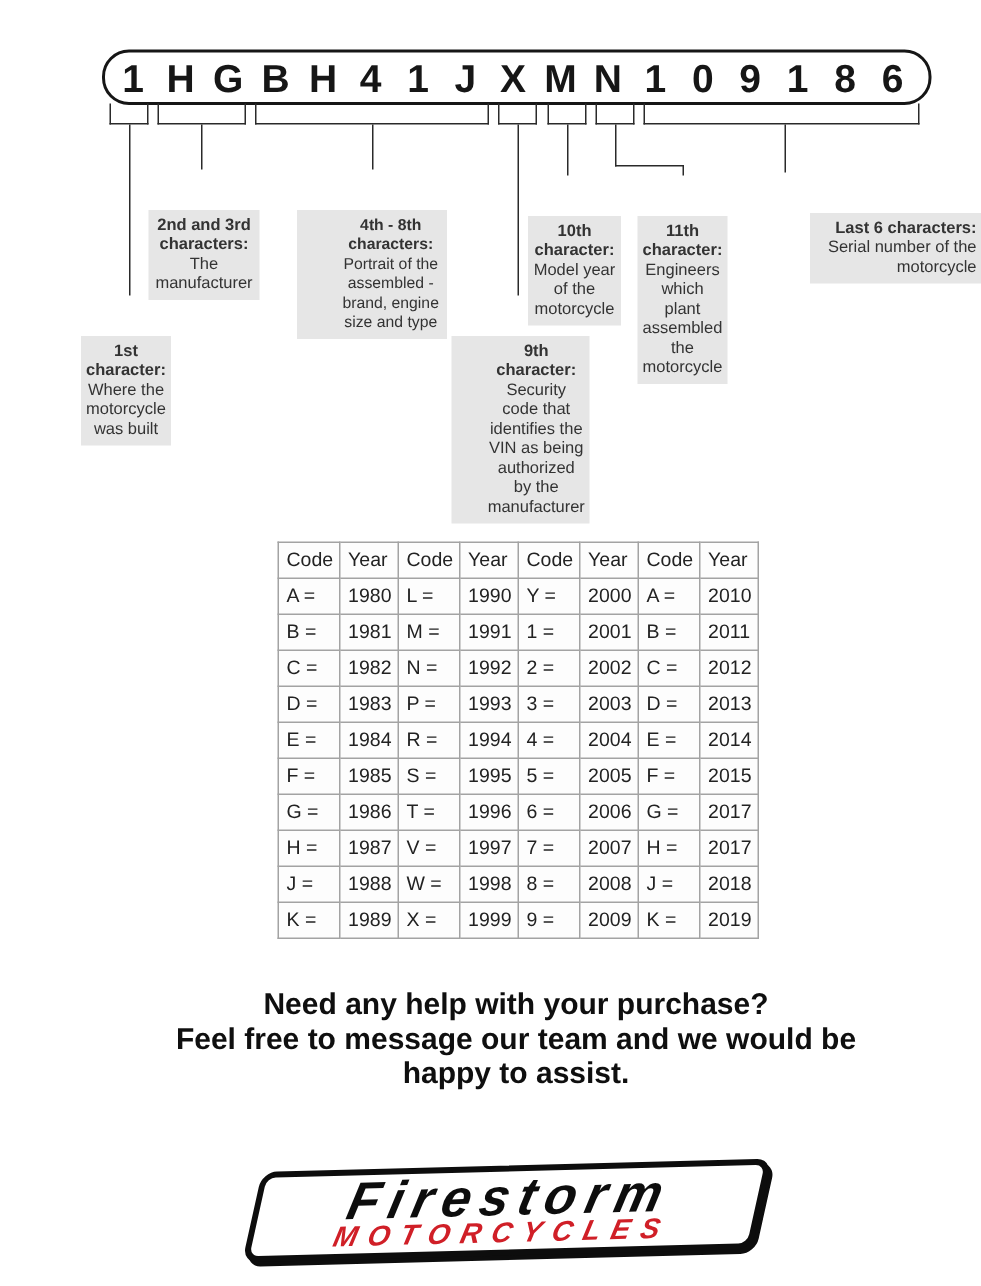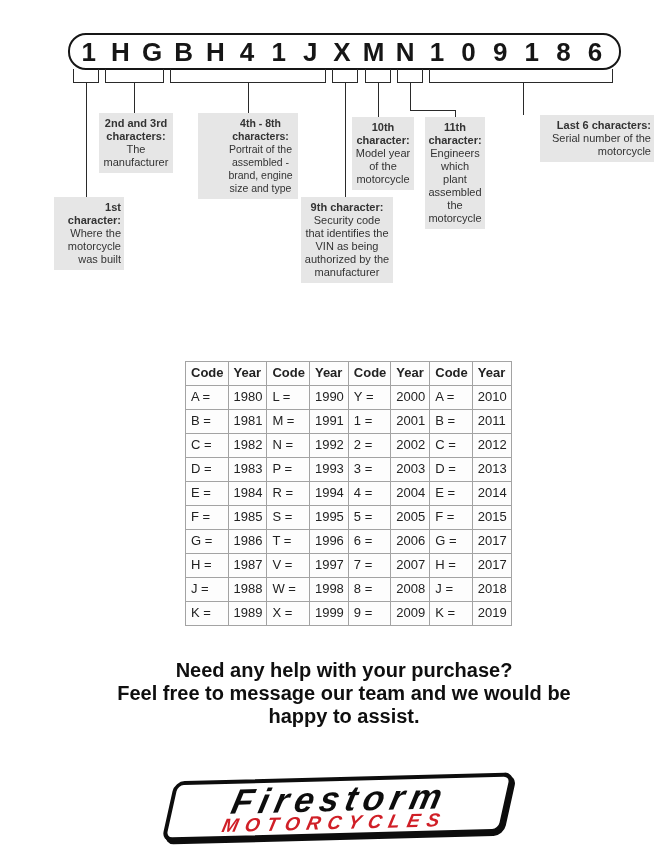--- a/index.html
+++ b/index.html
@@ -28,39 +28,39 @@
   #s3{left:248px;top:83px;height:30px;}
   #s4{left:345px;top:83px;height:114px;}
   #s5{left:378px;top:83px;height:34px;}
   #s6a{left:410px;top:83px;height:28px;}
   #s6b{left:410px;top:110px;width:46px;}
   #s6c{left:455px;top:110px;height:7px;}
   #s7{left:523px;top:83px;height:32px;}
 
   
   .note { position:absolute; background:#e6e6e6; color:#333;
-          font-size:11px; line-height:13px; text-align:center; padding:4px 3px; }
+          font-size:11px; line-height:13px; text-align:center; padding:4px 3px;margin-top:27px; }
   .note .nt { display:block; font-weight:bold; }
   .note .nb { display:block; }
-  #n1 { left:54px;  top:197px; width:70px;text-align:right; }
+  #n1 { left:54px;  top:197px; width:60px; }
   #n2 { left:99px;  top:113px; width:74px; }
   #n3 { left:198px; top:113px; width:100px; font-size:10.5px;padding-left:28px; }
-  #n4 { left:301px; top:197px; width:92px; }
+  #n4 { left:301px; top:197px; width:92px;padding-left:24px; }
   #n5 { left:352px; top:117px; width:62px; }
   #n6 { left:425px; top:117px; width:60px; }
   #n7 { left:540px; top:115px; width:114px;text-align:right; }
 
   .source { position:absolute; left:55px; top:297px; font-size:11px; color:#1f1f1f; white-space:pre; }
 
   
   .year-table { position:absolute; left:185px; top:361px; border-collapse:collapse;
                 font-size:13px; color:#222; background:#fdfdfd; }
   .year-table th, .year-table td { border:1px solid #a3a3a3; padding:4px 4px 5px 5px;
                 text-align:left; line-height:14px; white-space:nowrap; }
-  .year-table th { font-weight:bold; }
+  .year-table th { font-weight:normal; }
   .year-table th:nth-child(odd),  .year-table td:nth-child(odd)  { width:37px; }
   .year-table th:nth-child(even), .year-table td:nth-child(even) { width:33px; }
 
   
   .help { position:absolute; left:0; top:659px; width:654px; text-align:center;
           font-weight:bold; font-size:20px; line-height:23px; color:#0f0f0f; }
   .help div { display:block;margin-left:34px; }
 
   
   .logo { position:absolute; left:168px; top:777px; width:340px; height:60px;

